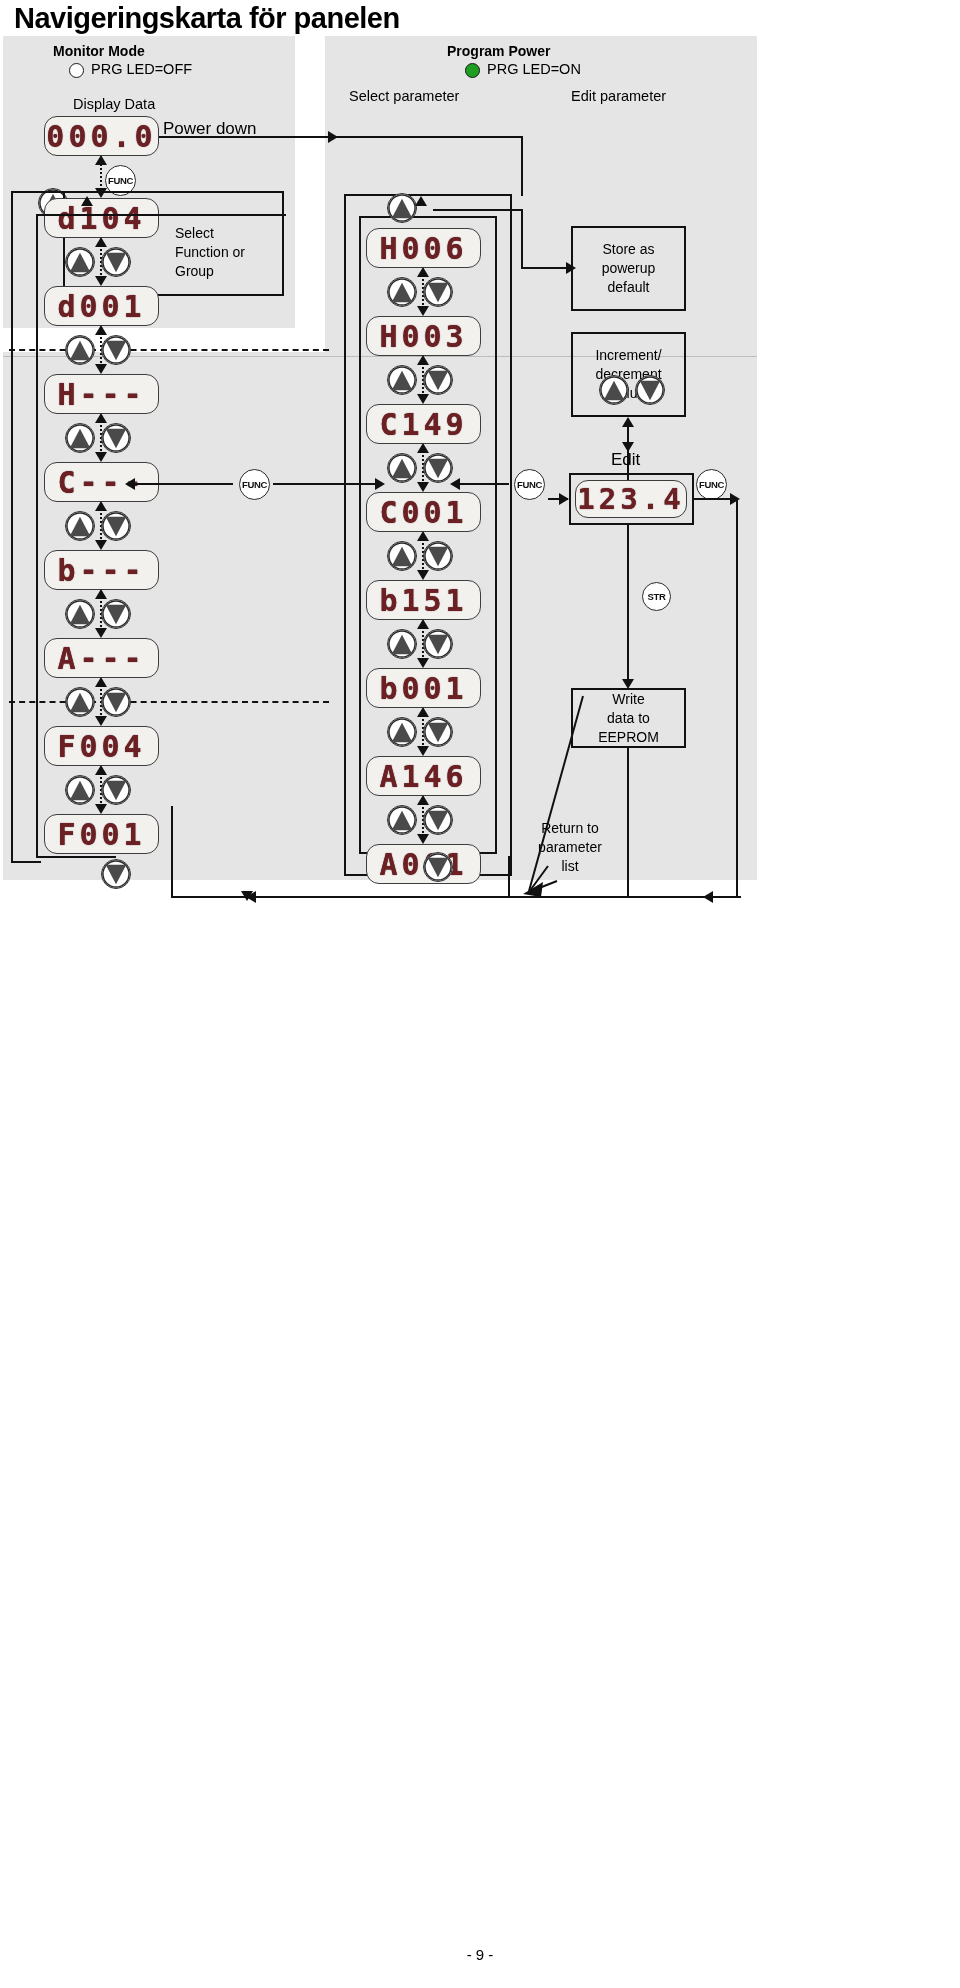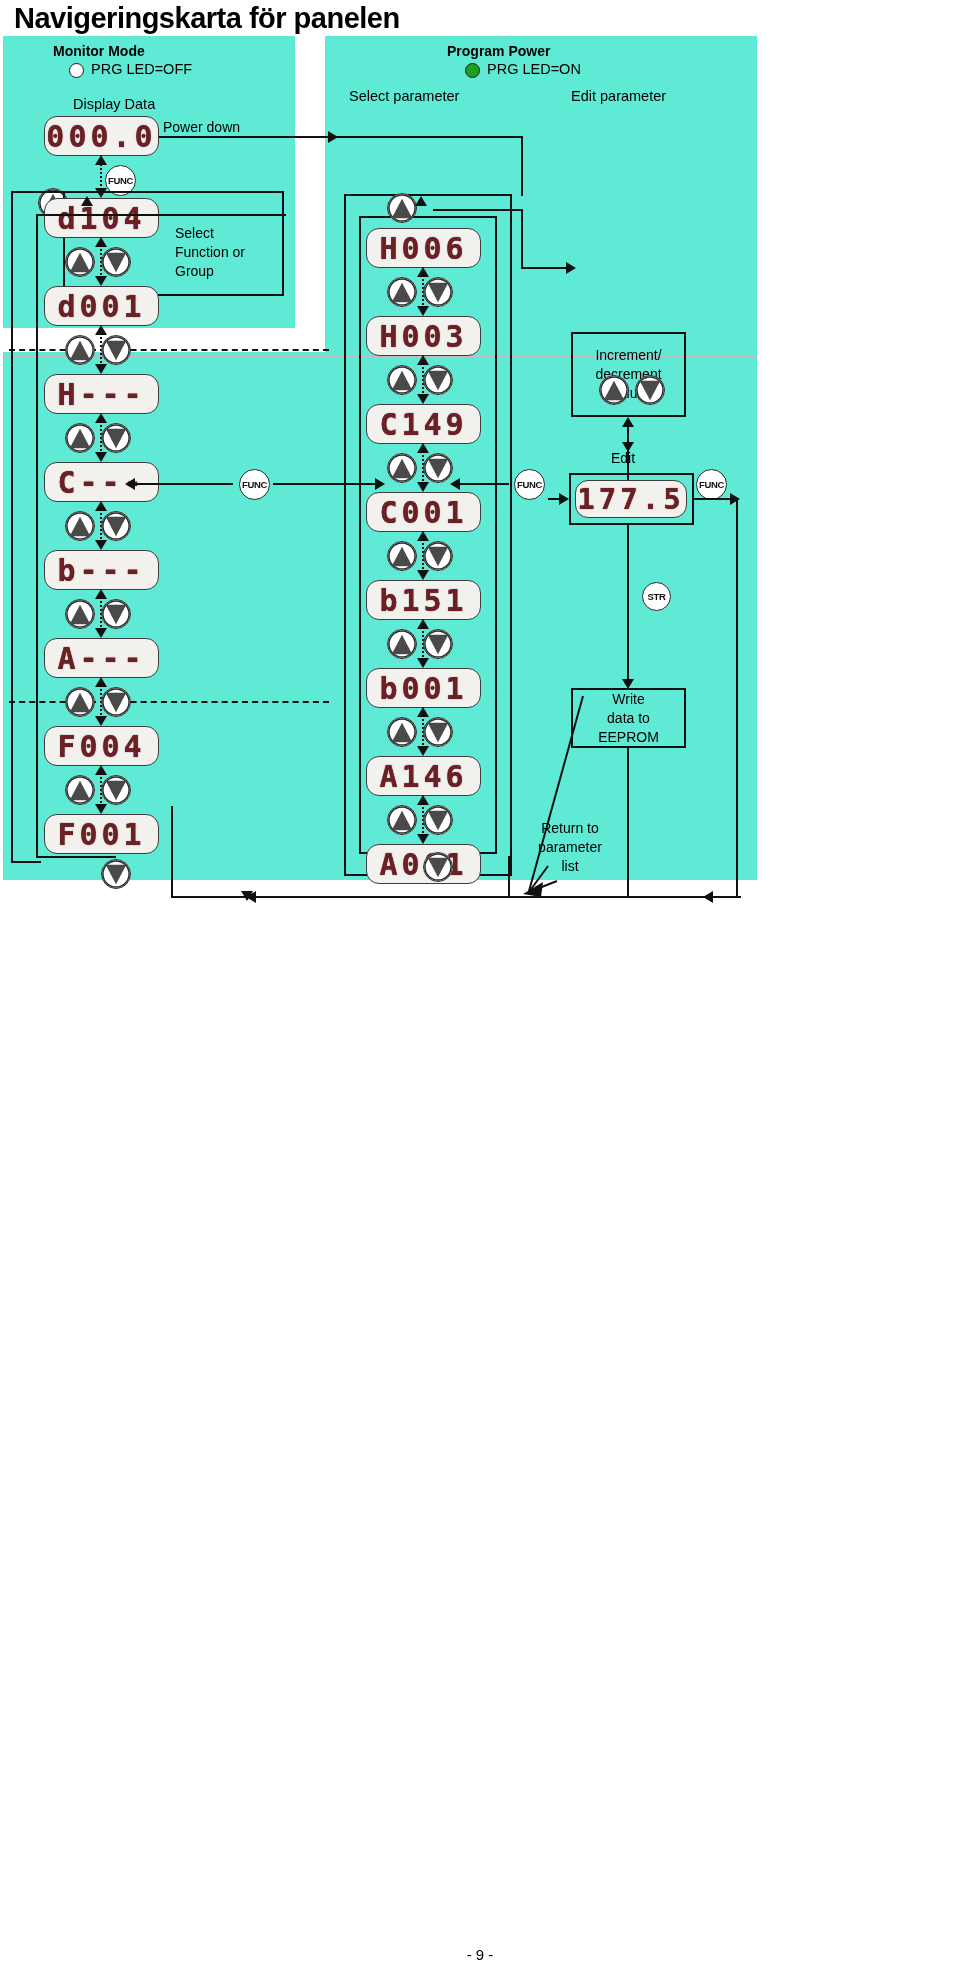--- a/index.html
+++ b/index.html
@@ -9,27 +9,27 @@
   }
   
   .page-title{
     position:absolute;left:14px;top:2px;
     font-size:29px;font-weight:bold;letter-spacing:-0.5px;color:#000;
     white-space:nowrap;
   }
   
   #diagram{
     position:absolute;left:3px;top:36px;width:754px;height:844px;
-    background:#5eead4;
+    background:#e5e5e5;
   }
   .whitegap{position:absolute;background:#ffffff;}
   
   .hdr{position:absolute;font-size:14px;font-weight:bold;color:#000;white-space:nowrap;}
   .sub{position:absolute;font-size:14.5px;color:#000;white-space:nowrap;}
-  .lbl{position:absolute;font-size:14px;color:#000;white-space:nowrap;}
+  .lbl{position:absolute;font-size:17px;color:#000;white-space:nowrap;}
   .lbl-ml{position:absolute;font-size:14px;color:#000;line-height:19px;}
   
   .led{position:absolute;width:15px;height:15px;border-radius:50%;
        border:1.6px solid #1a1a1a;box-sizing:border-box;}
   .led.off{background:#ffffff;}
   
   .disp{
     position:absolute;background:#f2f1ee;border-radius:13px;
     border:1.5px solid #3d3d3d;box-sizing:border-box;
     display:flex;align-items:center;justify-content:center;
@@ -446,20 +446,27 @@
       <polygon points="15,26 26,5 4,5" fill="#4a4a4a"></polygon>
     </svg>
     <span class="num" style="top:5px;">2</span>
   </div>
 
   <div class="ln lnh" style="left:430px;top:173px;width:90px;"></div>
   <div class="ln lnv" style="left:518px;top:173px;height:60px;"></div>
   <div class="ln lnh" style="left:518px;top:231px;width:47px;"></div>
   <div class="arw r" style="left:563px;top:226px;"></div>
 
+  <div class="fbox" style="left:568px;top:190px;width:115px;height:85px;">
+    <div>
+      <div>Store as</div>
+      <div>powerup</div>
+      <div>default</div>
+    </div>
+  </div>
 
   <div class="fbox" style="left:568px;top:296px;width:115px;height:85px;">
     <div>
       <div>Increment/</div>
       <div>decrement</div>
       <div>value</div>
     </div>
   </div>
   <div class="ln lnv" style="left:624px;top:386px;height:60px;"></div>
   <div class="arw u" style="left:619px;top:381px;"></div>
@@ -475,21 +482,21 @@
     <svg class="tri dn" viewBox="0 0 30 30">
       <circle cx="15" cy="15" r="14" fill="#fff" stroke="#2b2b2b" stroke-width="1.6"></circle>
       <polygon points="15,26 26,5 4,5" fill="#4a4a4a"></polygon>
     </svg>
     <span class="num" style="top:5px;">2</span>
   </div>
   <div class="arw d" style="left:619px;top:406px;"></div>
 
   <div class="lbl" style="left:608px;top:414px;">Edit</div>
   <div class="orect" style="left:566px;top:437px;width:125px;height:52px;"></div>
-  <div class="disp edit" style="left:572px;top:444px;">177.5</div>
+  <div class="disp edit" style="left:572px;top:444px;">123.4</div>
 
   <div class="btn func" style="left:511px;top:433px;">FUNC</div>
   <div class="ln lnh" style="left:450px;top:447px;width:56px;"></div>
   <div class="ln lnh" style="left:545px;top:462px;width:20px;"></div>
   <div class="arw l" style="left:447px;top:442px;"></div>
   <div class="arw r" style="left:556px;top:457px;"></div>
 
   <div class="btn func" style="left:693px;top:433px;">FUNC</div>
   <div class="ln lnh" style="left:690px;top:462px;width:45px;"></div>
   <div class="arw r" style="left:727px;top:457px;"></div>

